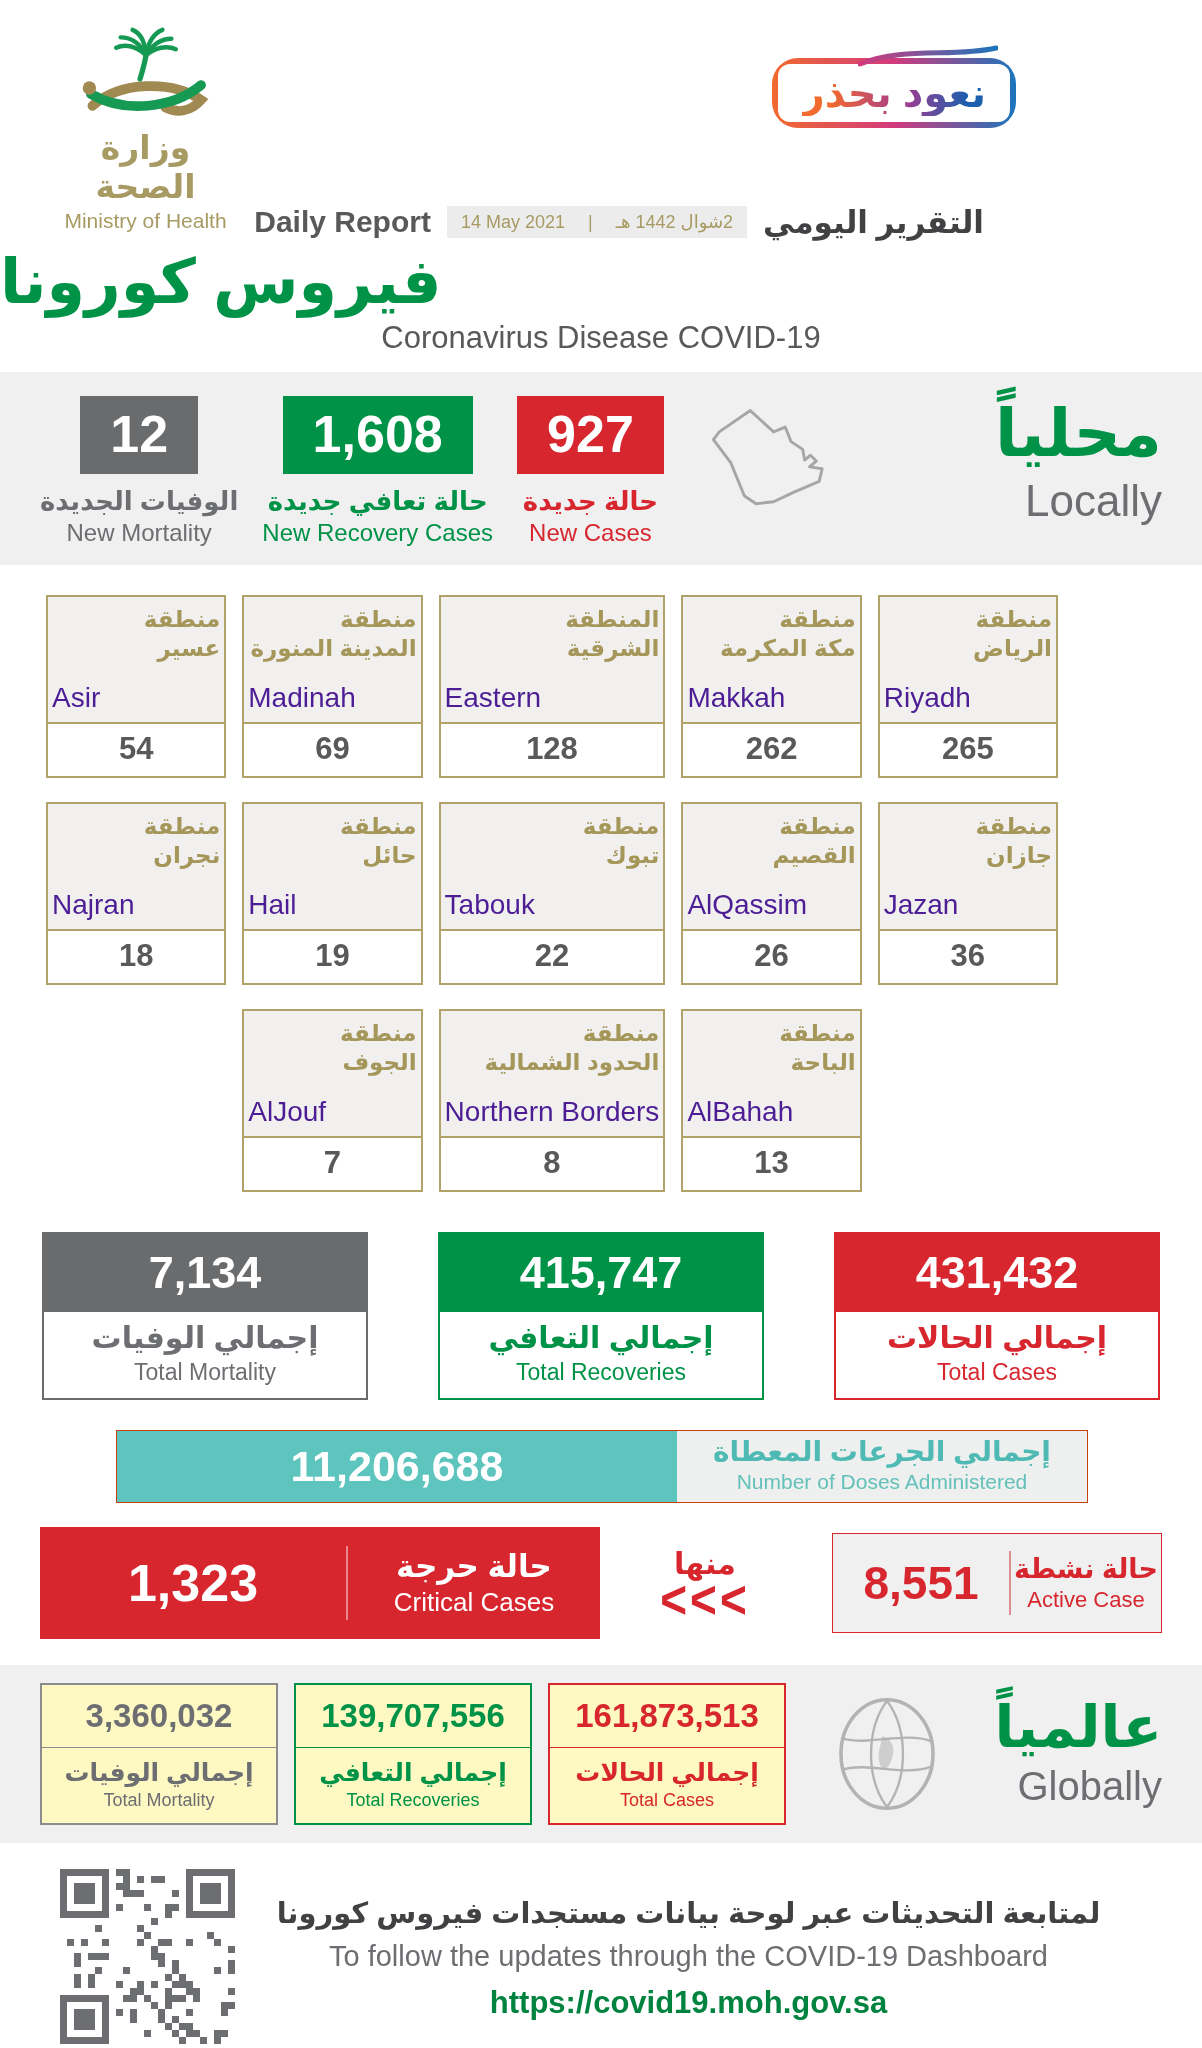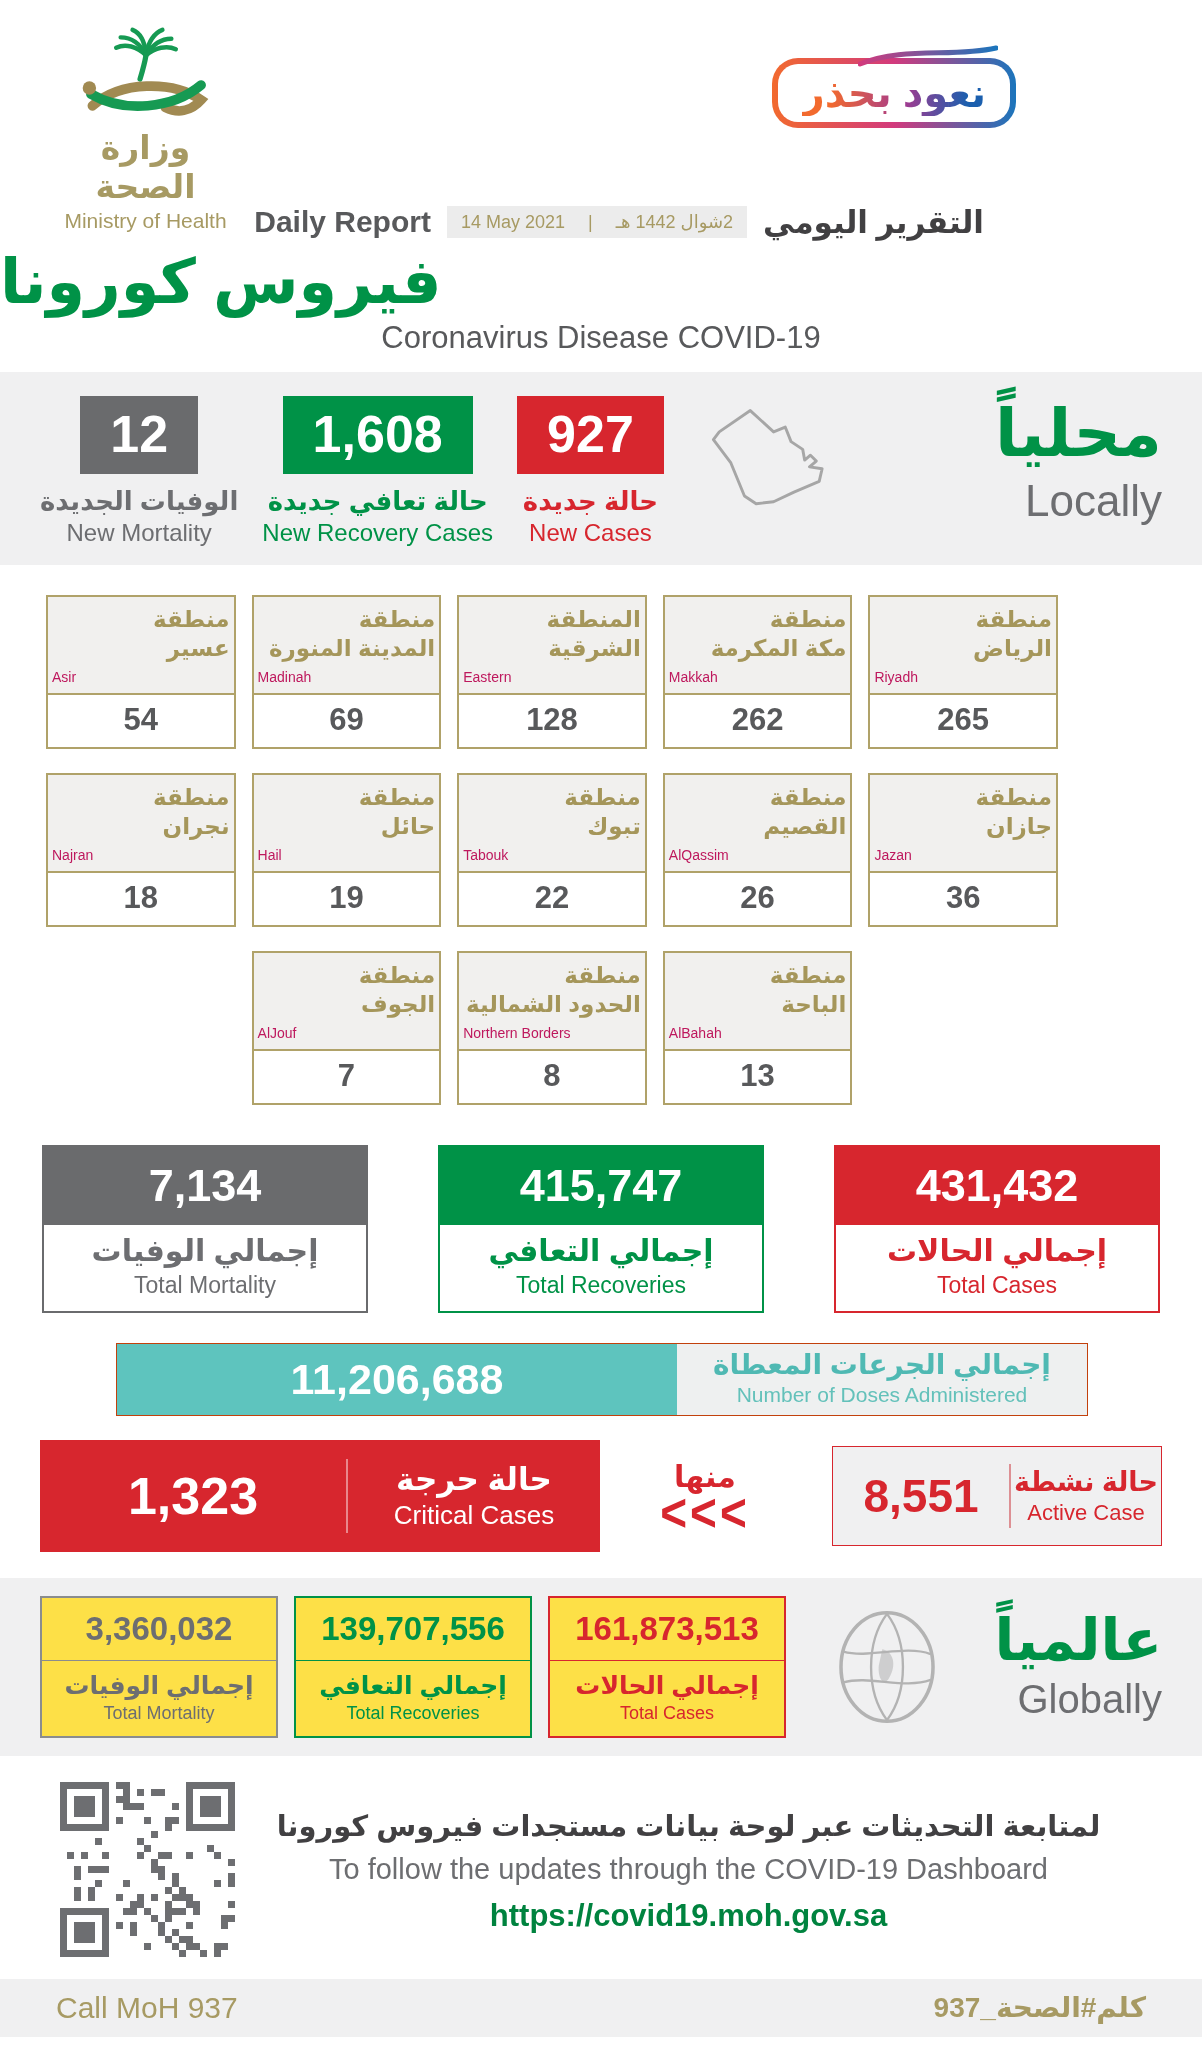--- a/index.html
+++ b/index.html
@@ -8,21 +8,21 @@
     font-family:"Liberation Sans","DejaVu Sans",sans-serif;color:#414042;
   }
   
   .header{position:relative;height:200px}
   .logo{position:absolute;left:48px;top:18px;width:195px;text-align:center}
   .logo svg{display:block;margin:0 auto}
   .logo-ar{color:#a79a63;font-size:33px;font-weight:bold;margin-top:2px}
   .logo-en{color:#a79a63;font-size:21px;margin-top:3px}
   .badge-wrap{position:absolute;right:186px;top:58px;border-radius:26px;padding:6px;
     background:linear-gradient(90deg,#f26a2e,#d23a7d,#1b75bc)}
-  .badge-inner{background:#fff;border-radius:20px;padding:6px 24px}
+  .badge-inner{background:#fff;border-radius:12px;padding:6px 24px}
   .badge-text{font-size:40px;font-weight:bold;white-space:nowrap;
     background:linear-gradient(90deg,#f26a2e 15%,#a43a8f 55%,#1b5fae 90%);
     -webkit-background-clip:text;background-clip:text;color:transparent}
   .swoosh{position:absolute;top:-14px;right:18px}
   
   .report-row{display:flex;justify-content:flex-end;align-items:center;gap:16px;
     padding-right:218px;height:44px}
   .daily-en{font-size:30px;color:#58595b;font-weight:bold}
   .date-chip{background:#ececec;color:#a79a63;font-size:18px;padding:5px 14px;
     display:flex;align-items:center;gap:23px}
@@ -42,21 +42,21 @@
   .map{margin:2px 6px 0 6px}
   .local-label{margin-left:auto;text-align:right;padding-top:4px}
   .local-ar{color:#009247;font-size:66px;font-weight:bold;line-height:1}
   .local-en{color:#6d6e71;font-size:44px;margin-top:10px}
   
   .regions{width:1012px;margin:30px 0 0 46px;display:grid;
     grid-template-columns:repeat(5,1fr);column-gap:16px;row-gap:24px}
   .rcard{border:2px solid #b0a269;background:#fff}
   .rhead{background:#f1f0ee;border-bottom:2px solid #b0a269;padding:8px 4px}
   .r-ar1,.r-ar2{color:#a5965a;font-size:23px;font-weight:bold;line-height:1.28}
-  .r-en{color:#be185d;font-size:14px;margin-top:5px;white-space:nowrap}
+  .r-en{color:#4c1d95;font-size:28px;margin-top:18px;white-space:nowrap}
   .rval{text-align:center;font-size:31px;font-weight:bold;color:#58595b;padding:7px 0 9px}
   .col2{grid-column:2}.col3{grid-column:3}.col4{grid-column:4}
   
   .totals{display:flex;justify-content:space-between;margin:40px 42px 0}
   .tbox{width:322px;border:2px solid}
   .tnum{color:#fff;font-size:45px;font-weight:bold;text-align:center;padding:13px 0}
   .tlab{background:#fff;text-align:center;padding:8px 0 12px}
   .t-ar{font-size:30px;font-weight:bold}
   .t-en{font-size:23px;margin-top:4px}
   .tc-gray{border-color:#6a6b6d}.tc-gray .tnum{background:#6a6b6d}.tc-gray .t-ar,.tc-gray .t-en{color:#6d6e71}
@@ -82,21 +82,21 @@
   .minha-ch{font-size:46px;font-weight:bold;letter-spacing:3px;line-height:.85;transform:scaleY(1.15)}
   .active-box{margin-left:auto;width:328px;height:98px;background:#f0f0f1;border:1px solid #d7262e;
     display:flex;align-items:center;color:#d7262e}
   .act-num{flex:1;text-align:center;font-size:46px;font-weight:bold}
   .act-div{width:2px;height:64px;background:#dd9094}
   .act-lab{width:150px;text-align:center}
   .act-ar{font-size:27px;font-weight:bold}
   .act-en{font-size:22px;margin-top:2px}
   
   .global-band{background:#f0f0f1;margin-top:26px;padding:18px 40px;display:flex;align-items:center}
-  .gbox{width:234px;background:#fde047;border:2px solid;text-align:center;margin-right:16px;padding-bottom:12px}
+  .gbox{width:234px;background:#fef9c3;border:2px solid;text-align:center;margin-right:16px;padding-bottom:12px}
   .g-num{font-size:33px;font-weight:bold;padding:12px 0;border-bottom:1px solid}
   .g-ar{font-size:25px;font-weight:bold;margin-top:10px}
   .g-en{font-size:18px;margin-top:3px}
   .gc-gray{border-color:#8a8c8e;color:#6d6e71}.gc-gray .g-num{border-color:#8a8c8e}
   .gc-green{border-color:#009247;color:#009247}.gc-green .g-num{border-color:#009247}
   .gc-red{border-color:#d7262e;color:#d7262e}.gc-red .g-num{border-color:#d7262e}
   .globe{margin:0 10px 0 26px}
   .global-label{margin-left:auto;text-align:right}
   .global-ar{color:#009247;font-size:58px;font-weight:bold;line-height:1}
   .global-en{color:#6d6e71;font-size:40px;margin-top:8px}

